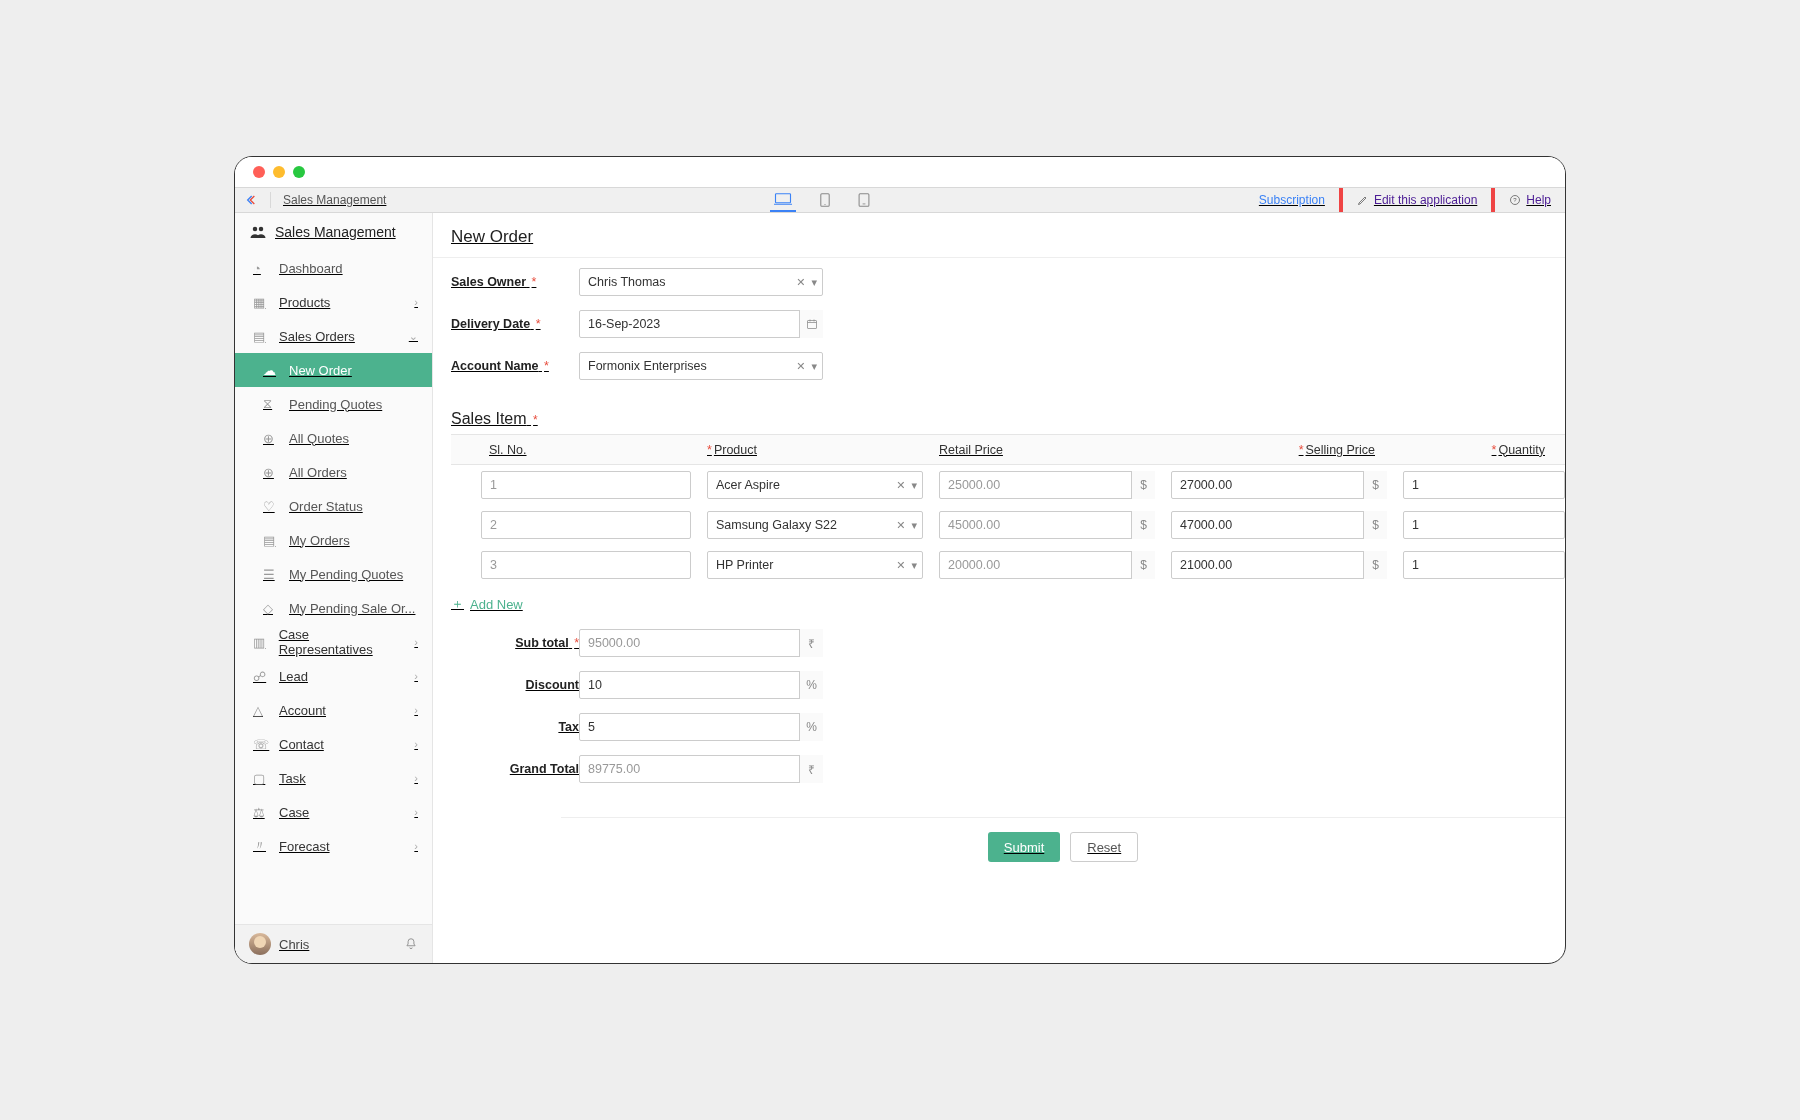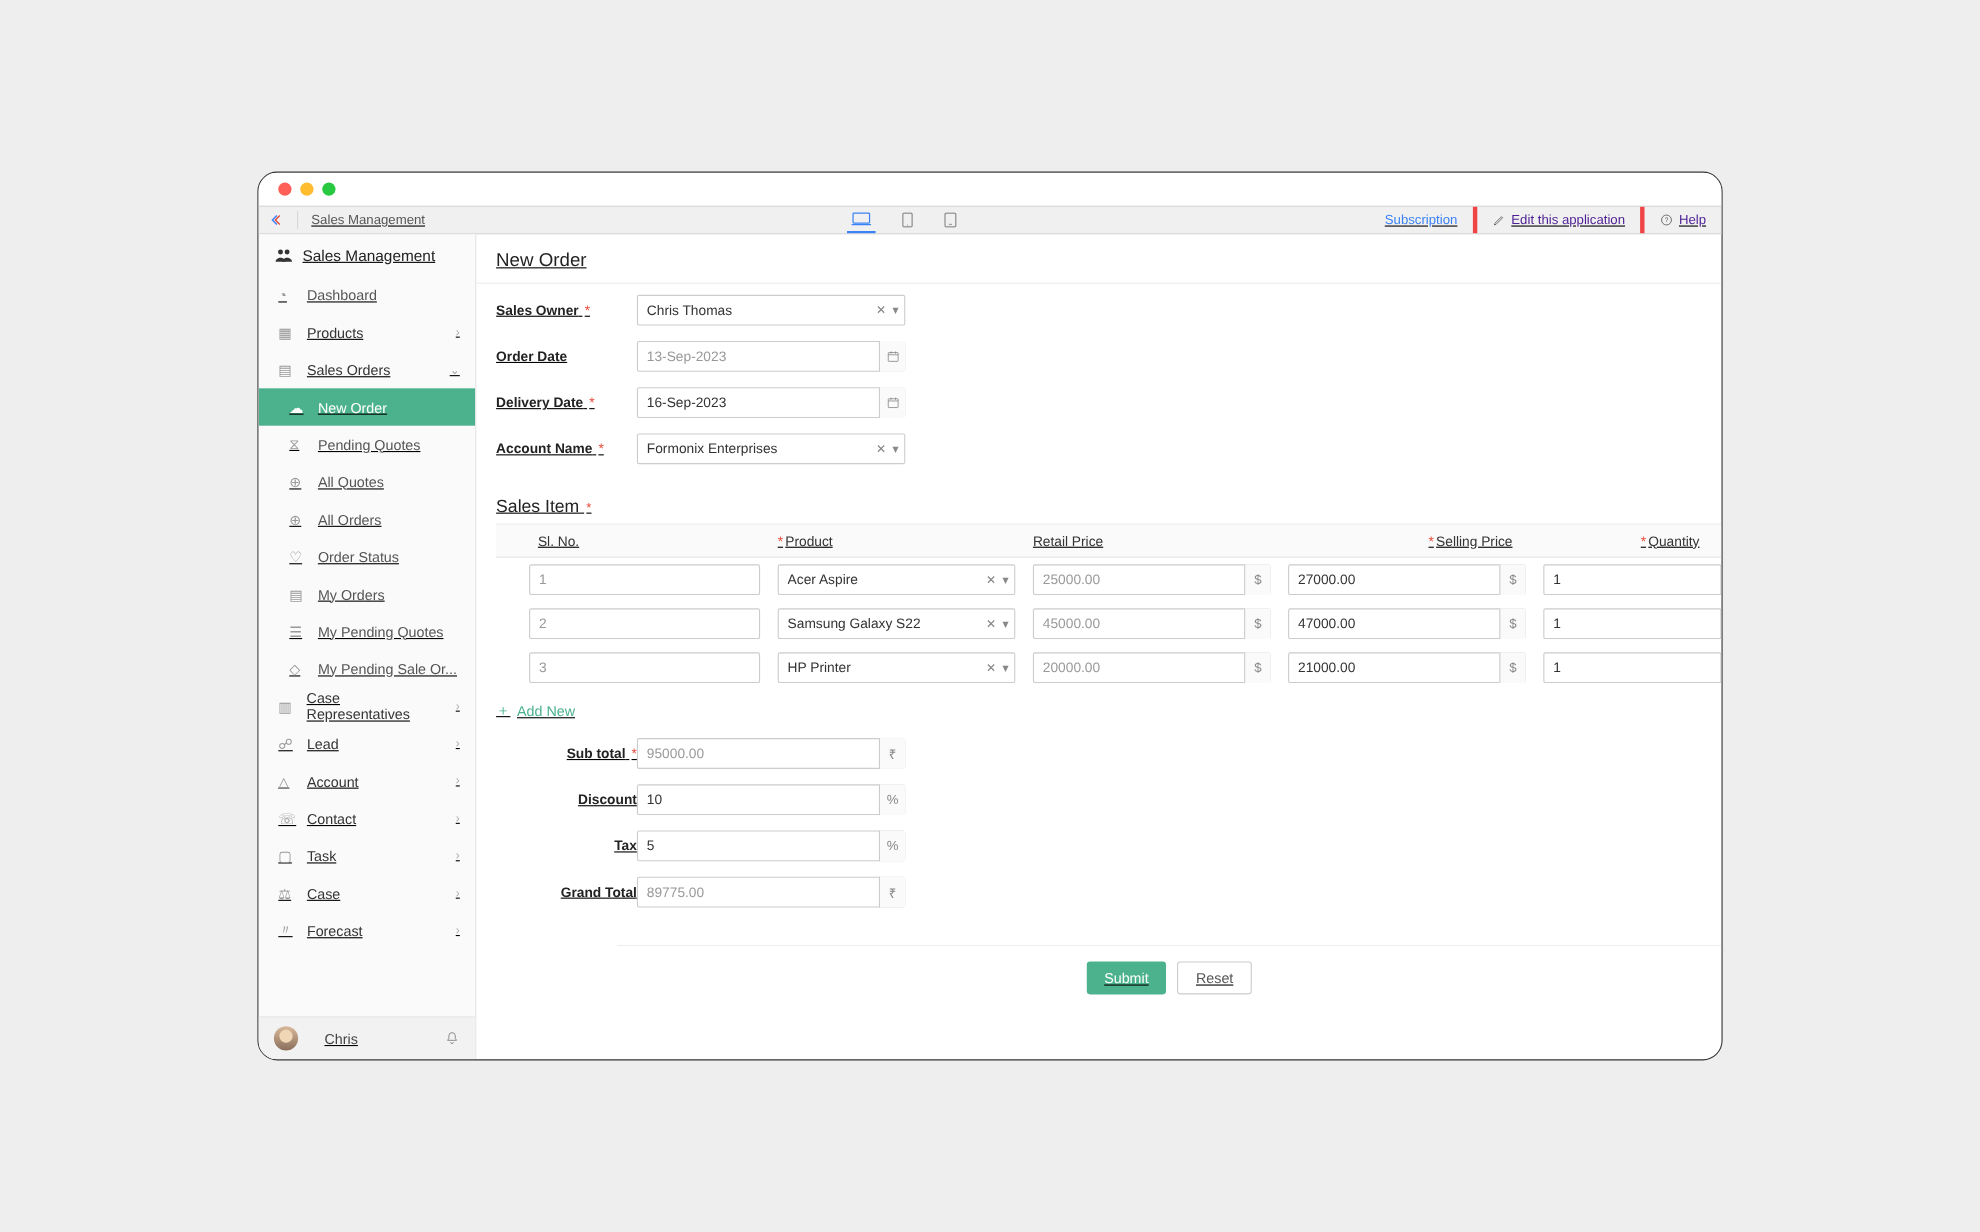--- a/index.html
+++ b/index.html
@@ -24,21 +24,21 @@
 .sidebar { width: 198px; background: #fafafa; border-right: 1px solid #e5e5e5; display: flex; flex-direction: column; font-size: 13px; color: #444; }
 .app-header { display: flex; align-items: center; gap: 8px; padding: 10px 14px; font-size: 14px; font-weight: 500; color: #222; }
 .nav { flex: 1; overflow-y: auto; }
 .nav-item { display: flex; align-items: center; padding: 8px 14px 8px 18px; gap: 10px; cursor: pointer; color: #555; position: relative; height: 34px; }
 .nav-item .chev { margin-left: auto; color: #aaa; font-size: 11px; }
 .nav-item.section { font-weight: 500; color: #333; }
 .nav-sub { padding-left: 28px; }
 .nav-item.active { background: #4cb28e; color: #fff; }
 .nav-item.active .nav-icon { color: #fff; }
 .nav-icon { width: 16px; color: #999; display:flex; align-items:center; }
-.sidebar-footer { border-top: 1px solid #e5e5e5; padding: 8px 14px; display: flex; align-items: center; gap: 24px; font-size: 13px; background: #f2f2f2; }
+.sidebar-footer { border-top: 1px solid #e5e5e5; padding: 8px 14px; display: flex; align-items: center; gap: 8px; font-size: 13px; background: #f2f2f2; }
 .avatar { width: 22px; height: 22px; border-radius: 50%; background: linear-gradient(180deg,#d9b99b,#8b6f5c); position:relative; overflow:hidden; }
 .avatar::after { content:''; position:absolute; left:5px; top:3px; width:12px; height:12px; border-radius:50%; background:#f0d6b5; }
 .bell { margin-left: auto; color: #888; }
 .main { flex: 1; overflow-y: auto; padding: 0; }
 .page-title { font-size: 17px; font-weight: 500; padding: 14px 18px 10px; color: #222; }
 .form-rows { padding: 10px 18px 0; border-top:1px solid #eee; }
 .row { display: flex; align-items: center; margin-bottom: 14px; }
 .row-label { width: 128px; font-size: 12.5px; font-weight: 600; color: #222; }
 .req { color: #e74c3c; font-weight: normal; margin-left: 2px; }
 .field { position: relative; width: 244px; }
@@ -250,32 +250,20 @@
           <div class="row-label"><span>Sales Owner</span> <span class="req">*</span></div>
           <div class="field">
             <input type="text" value="Chris Thomas" style="">
             <div class="icons">
                 <span>✕</span>
                 <span>▾</span>
               </div>
           </div>
         </div>
         <div class="row">
-          <div class="row-label">Order Date</div>
-          <div class="field">
-            <input type="text" readonly="" class="grey" value="13-Sep-2023" style="">
-            <div class="suffix">
-                <svg width="12" height="12" viewBox="0 0 24 24">
-                  <rect x="3" y="5" width="18" height="16" rx="1" stroke="#888" stroke-width="1.5" fill="none"></rect>
-                  <path d="M3 9h18M8 3v4M16 3v4" stroke="#888" stroke-width="1.5"></path>
-                </svg>
-              </div>
-          </div>
-        </div>
-        <div class="row">
           <div class="row-label"><span>Delivery Date</span> <span class="req">*</span></div>
           <div class="field">
             <input type="text" value="16-Sep-2023" style="">
             <div class="suffix">
                 <svg width="12" height="12" viewBox="0 0 24 24">
                   <rect x="3" y="5" width="18" height="16" rx="1" stroke="#888" stroke-width="1.5" fill="none"></rect>
                   <path d="M3 9h18M8 3v4M16 3v4" stroke="#888" stroke-width="1.5"></path>
                 </svg>
               </div>
           </div>

